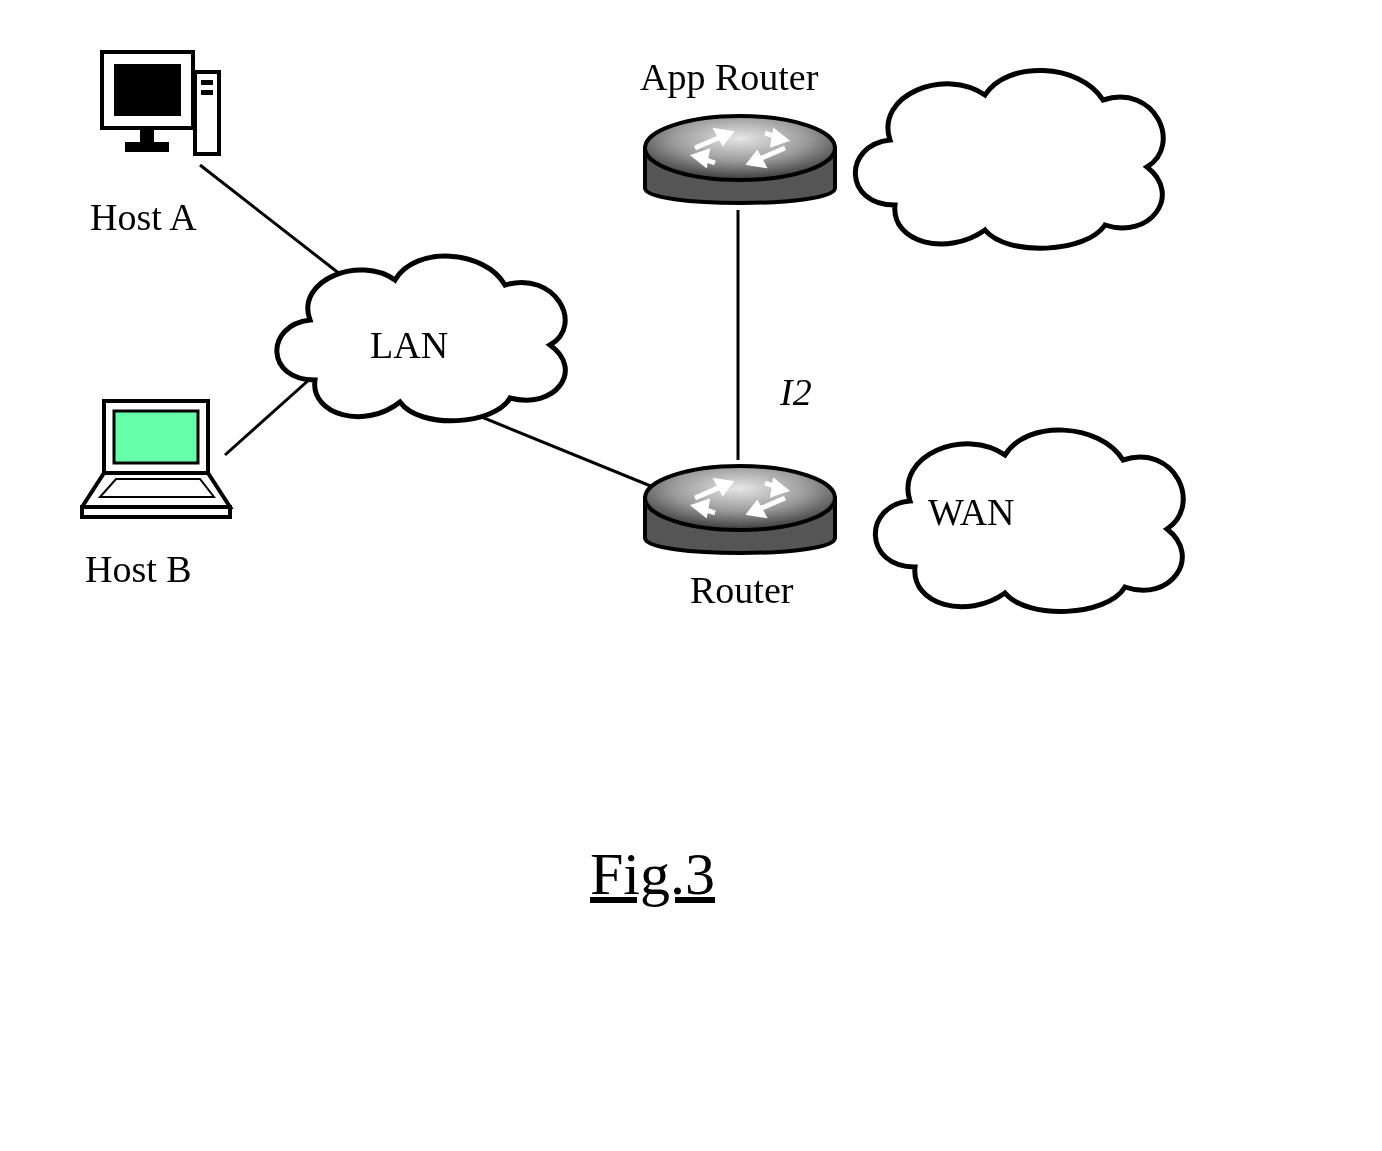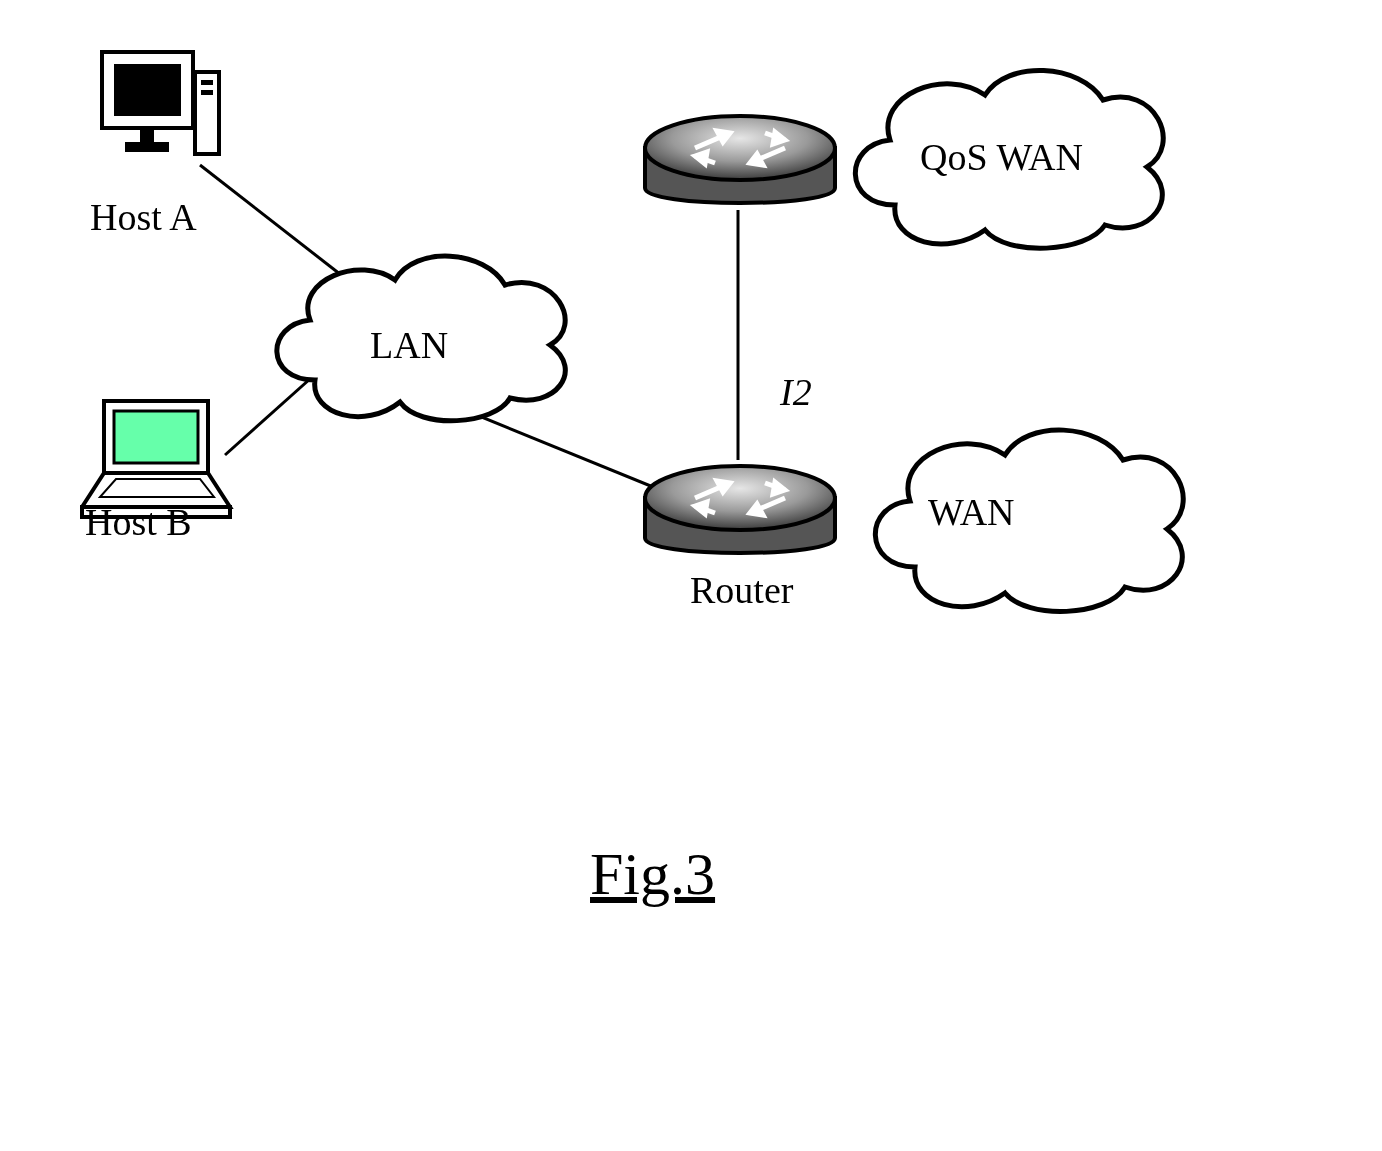--- a/index.html
+++ b/index.html
@@ -137,21 +137,21 @@
 
       <rect x="34" y="16" width="84" height="52" fill="#6fa" stroke="#000" stroke-width="3"></rect>
 
       <polygon points="24,78 128,78 150,112 2,112" fill="#fff" stroke="#000" stroke-width="4"></polygon>
 
       <polygon points="36,84 120,84 134,102 20,102" fill="none" stroke="#000" stroke-width="2"></polygon>
 
       <rect x="2" y="112" width="148" height="10" fill="#fff" stroke="#000" stroke-width="4"></rect>
     </svg>
   </div>
-  <div class="label" style="left:85px; top:500px;">Host B</div>
+  <div class="label" style="left:85px; top:547px;">Host B</div>
 
   <div class="cloud" style="left:255px; top:230px; width:330px; height:200px;">
     <svg width="330" height="200" viewBox="0 0 330 200">
       <path d="M 60 150
                C 10 150 10 95 55 90
                C 40 50 105 25 140 50
                C 160 15 230 20 250 55
                C 300 40 330 95 295 115
                C 330 140 300 180 255 168
                C 240 195 165 200 145 172
@@ -165,21 +165,20 @@
       <path d="M 60 160
                C 8 160 8 100 55 95
                C 40 50 110 22 150 50
                C 172 15 245 18 268 55
                C 320 38 348 100 312 122
                C 348 150 315 195 270 180
                C 252 208 172 212 150 185
                C 112 212 56 198 60 160 Z" fill="#fff" stroke="#000" stroke-width="5"></path>
     </svg>
   </div>
-  <div class="label" style="left:920px; top:135px;">QoS WAN</div>
 
   <div class="cloud" style="left:855px; top:405px; width:350px; height:220px;">
     <svg width="350" height="220" viewBox="0 0 350 220">
       <path d="M 60 162
                C 8 162 8 100 55 96
                C 40 50 110 22 150 50
                C 172 14 245 18 268 55
                C 320 38 348 100 312 124
                C 348 152 315 198 270 182
                C 252 212 172 215 150 188
@@ -211,20 +210,21 @@
         <polygon points="95,25 82,23 88,34"></polygon>
         <line x1="150" y1="40" x2="115" y2="55"></line>
         <polygon points="115,55 128,57 122,46"></polygon>
         <line x1="80" y1="55" x2="60" y2="48"></line>
         <polygon points="60,48 72,44 70,56"></polygon>
         <line x1="130" y1="25" x2="150" y2="32"></line>
         <polygon points="150,32 138,36 140,24"></polygon>
       </g>
     </svg>
   </div>
+  <div class="label" style="left:640px; top:55px;">App Router</div>
 
   <div class="router" style="left:635px; top:458px;">
     <svg width="210" height="110" viewBox="0 0 210 110">
       <defs>
         <radialGradient id="rt2" cx="50%" cy="35%" r="65%">
           <stop offset="0%" stop-color="#e6e6e6"></stop>
           <stop offset="55%" stop-color="#9a9a9a"></stop>
           <stop offset="100%" stop-color="#3a3a3a"></stop>
         </radialGradient>
       </defs>

